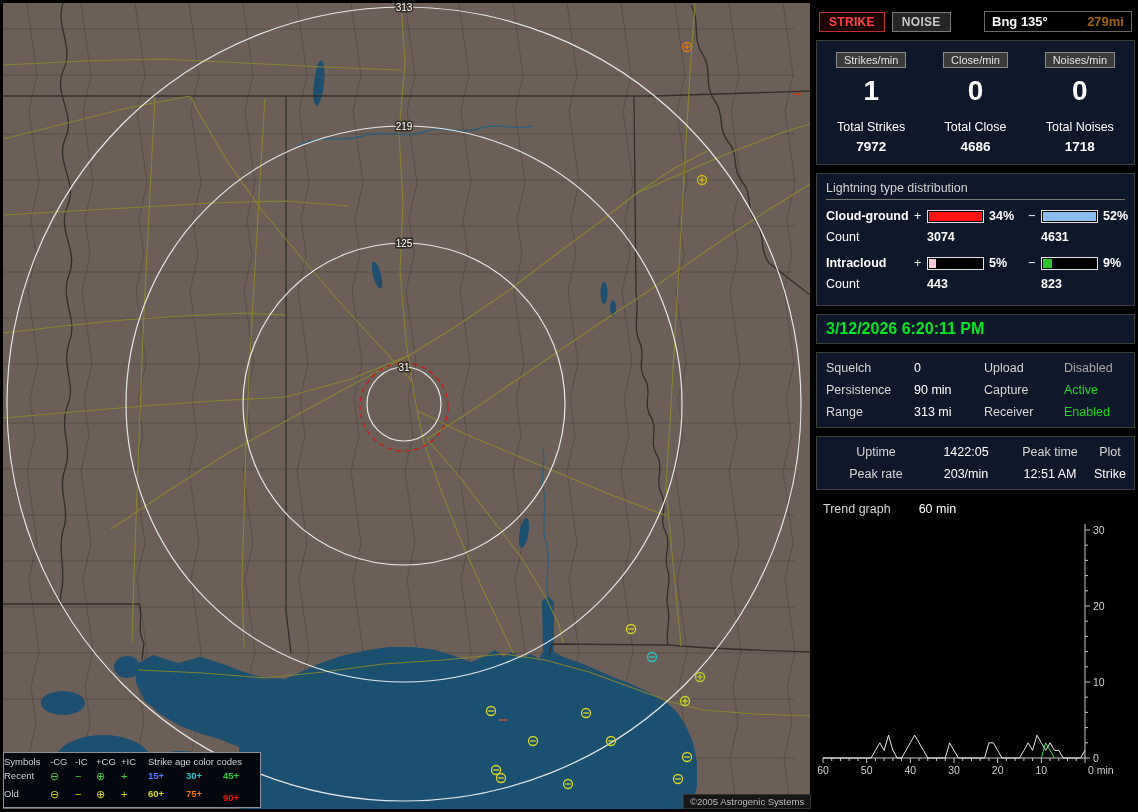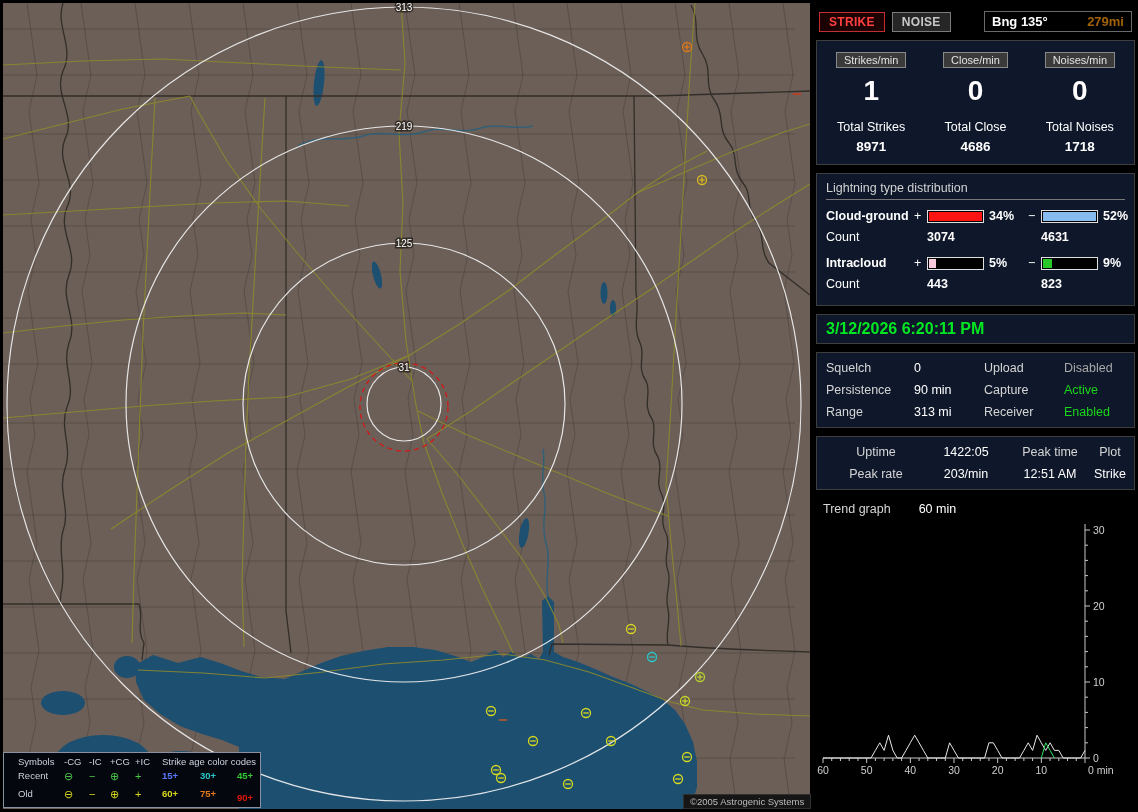--- a/index.html
+++ b/index.html
@@ -1,21 +1,21 @@
 <!DOCTYPE html>
 <html><head>
 <meta charset="utf-8">
 <style>
   html,body{margin:0;padding:0;background:#000;}
   .app{position:relative;width:1138px;height:812px;background:#000;overflow:hidden;
        font-family:"Liberation Sans",sans-serif;color:#fff;}
   
   .map-wrap{position:absolute;left:3px;top:3px;width:807px;height:806px;background:#6b5f58;}
   .map-legend{position:absolute;left:0;bottom:1px;width:258px;background:#05070f;
-      border:1px solid #8a92a2;font-size:9.5px;color:#ccd2dc;padding:2px 14px;box-sizing:border-box;}
+      border:1px solid #8a92a2;font-size:9.5px;color:#ccd2dc;padding:2px 0;box-sizing:border-box;}
   .lg-row{display:grid;grid-template-columns:46px 25px 21px 25px 27px 38px 37px 36px;
       align-items:center;line-height:14px;white-space:nowrap;}
   .lg-age-title{grid-column:6/9;}
   .sym{font-size:11px;line-height:12px;}
   .age{font-weight:bold;}
   .map-copyright{position:absolute;left:680px;bottom:0;background:#161616;color:#bdbdbd;
       font-size:9.5px;padding:1px 6px;border:1px solid #303030;white-space:nowrap;}
   
   .sidebar{position:absolute;left:813px;top:0;width:325px;height:812px;background:#000;}
   .toolbar{display:flex;align-items:center;gap:7px;margin:11px 6px 6px 6px;}
@@ -236,21 +236,21 @@
         <span>Bng 135°</span>
         <span style="color: #a16207;">279mi</span>
       </div>
     </div>
 
     <div class="panel stats">
       <div>
         <span class="chip">Strikes/min</span>
         <div class="big">1</div>
         <div class="tlabel">Total Strikes</div>
-        <div class="tvalue">8971</div>
+        <div class="tvalue">7972</div>
       </div>
       <div>
         <span class="chip">Close/min</span>
         <div class="big">0</div>
         <div class="tlabel">Total Close</div>
         <div class="tvalue">4686</div>
       </div>
       <div>
         <span class="chip">Noises/min</span>
         <div class="big">0</div>

